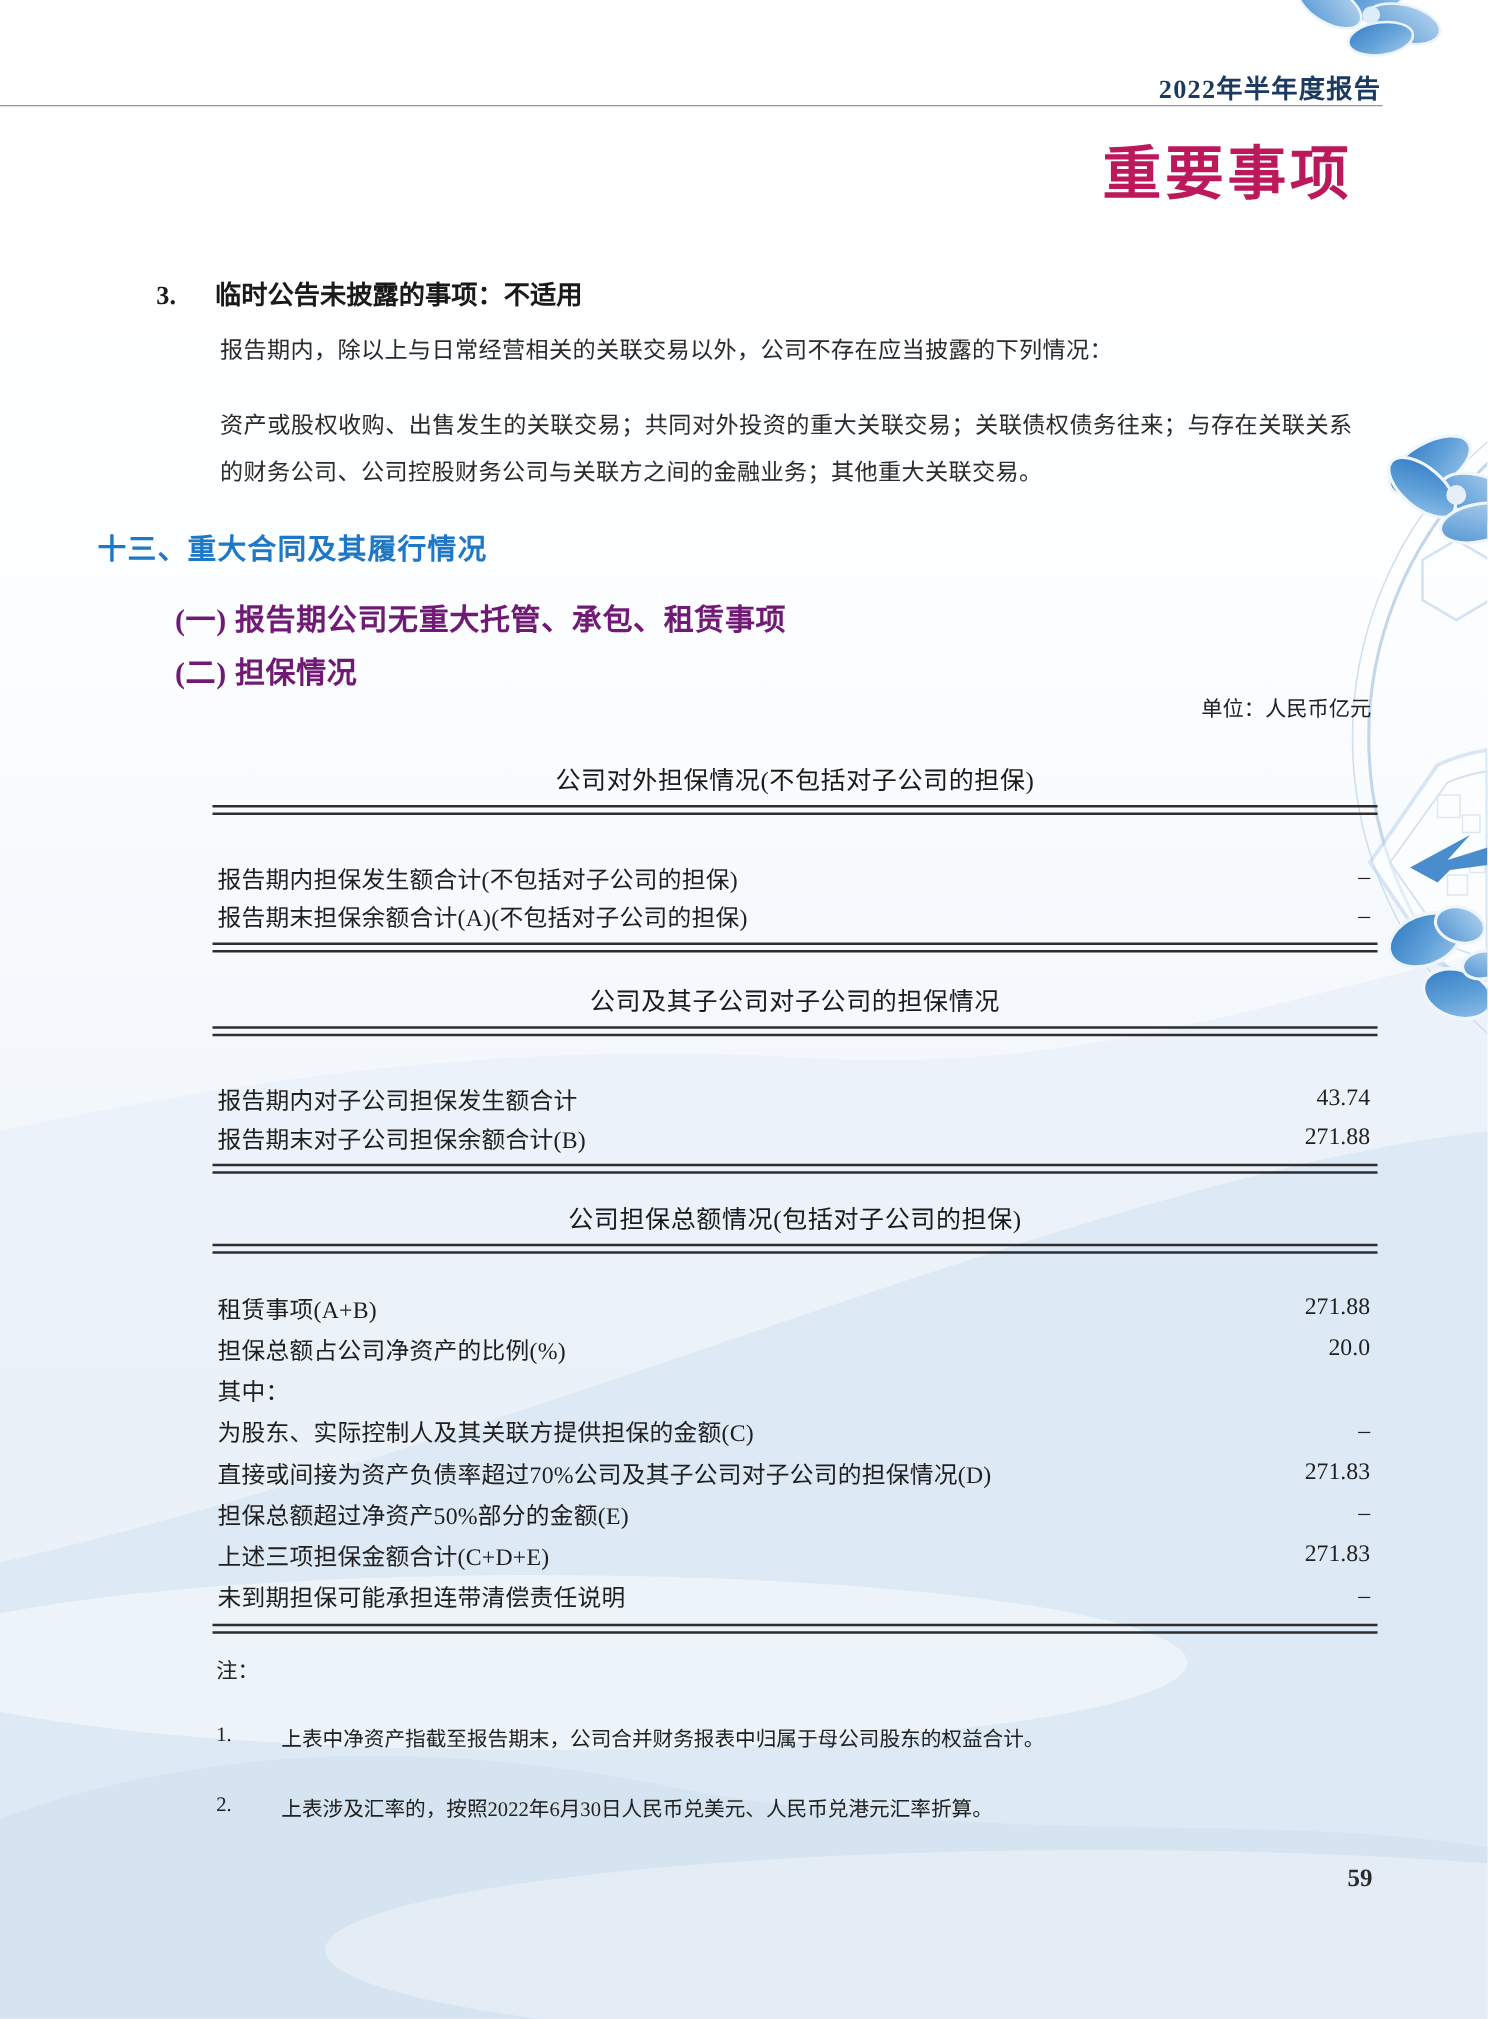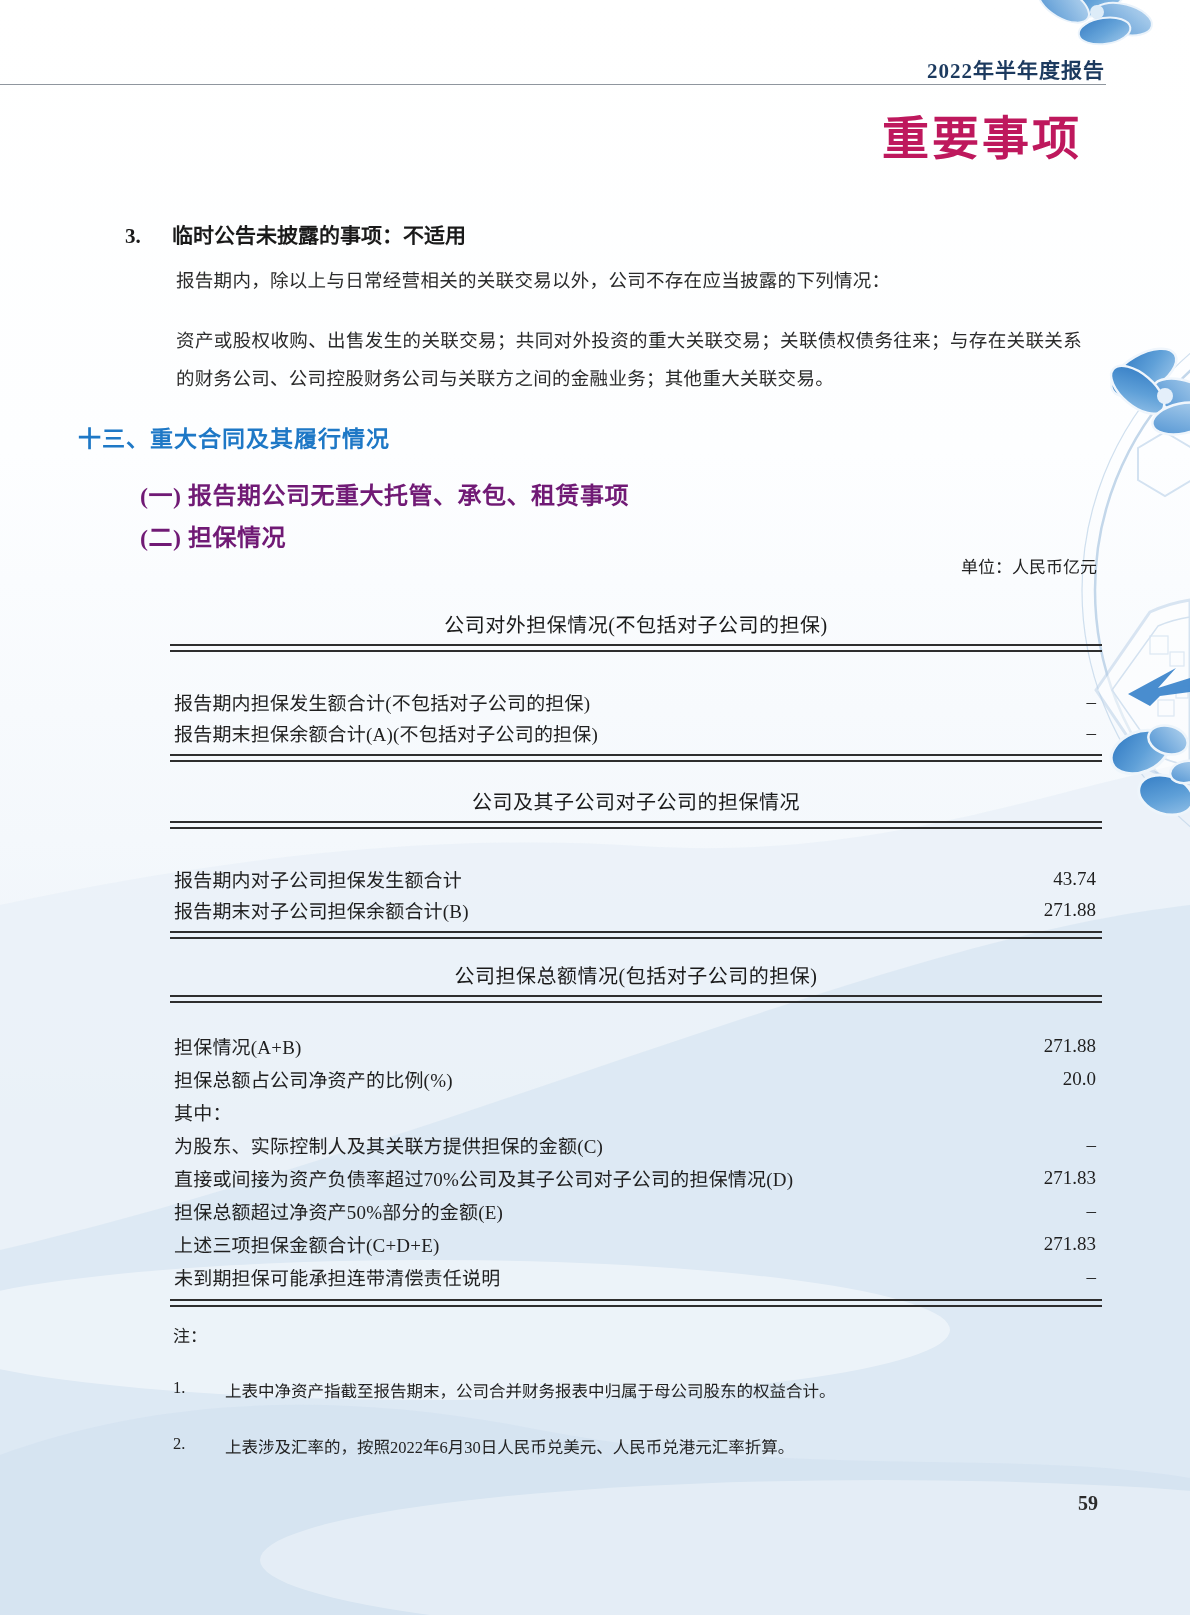--- a/index.html
+++ b/index.html
@@ -168,21 +168,21 @@
       </div>
     </div>
     <div class="rule-double"></div>
   </section>
 
   <section class="tbl t3">
     <div class="tbl-title">公司担保总额情况(包括对子公司的担保)</div>
     <div class="rule-double"></div>
     <div class="tbl-body">
       <div class="row">
-        <span class="lbl">担保情况(A+B)</span>
+        <span class="lbl">租赁事项(A+B)</span>
         <span class="val">271.88</span>
       </div>
       <div class="row">
         <span class="lbl">担保总额占公司净资产的比例(%)</span>
         <span class="val">20.0</span>
       </div>
       <div class="row">
         <span class="lbl">其中：</span>
         <span class="val"></span>
       </div>

